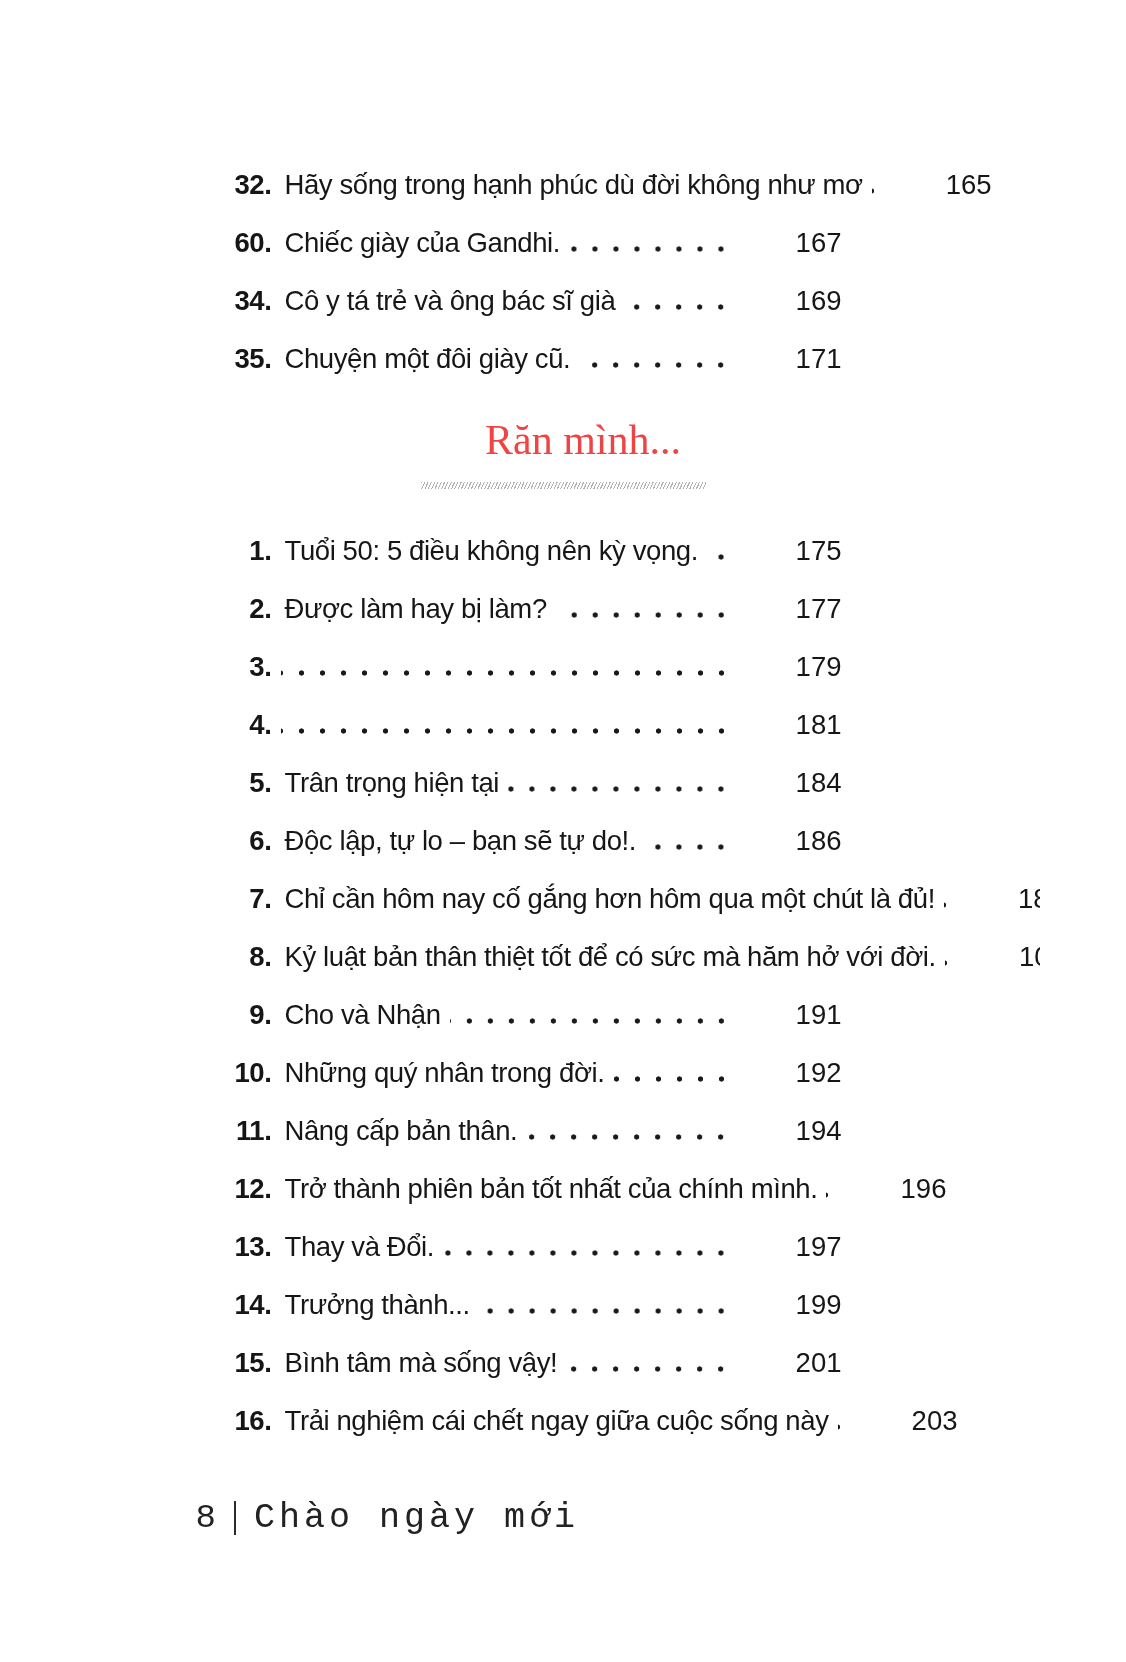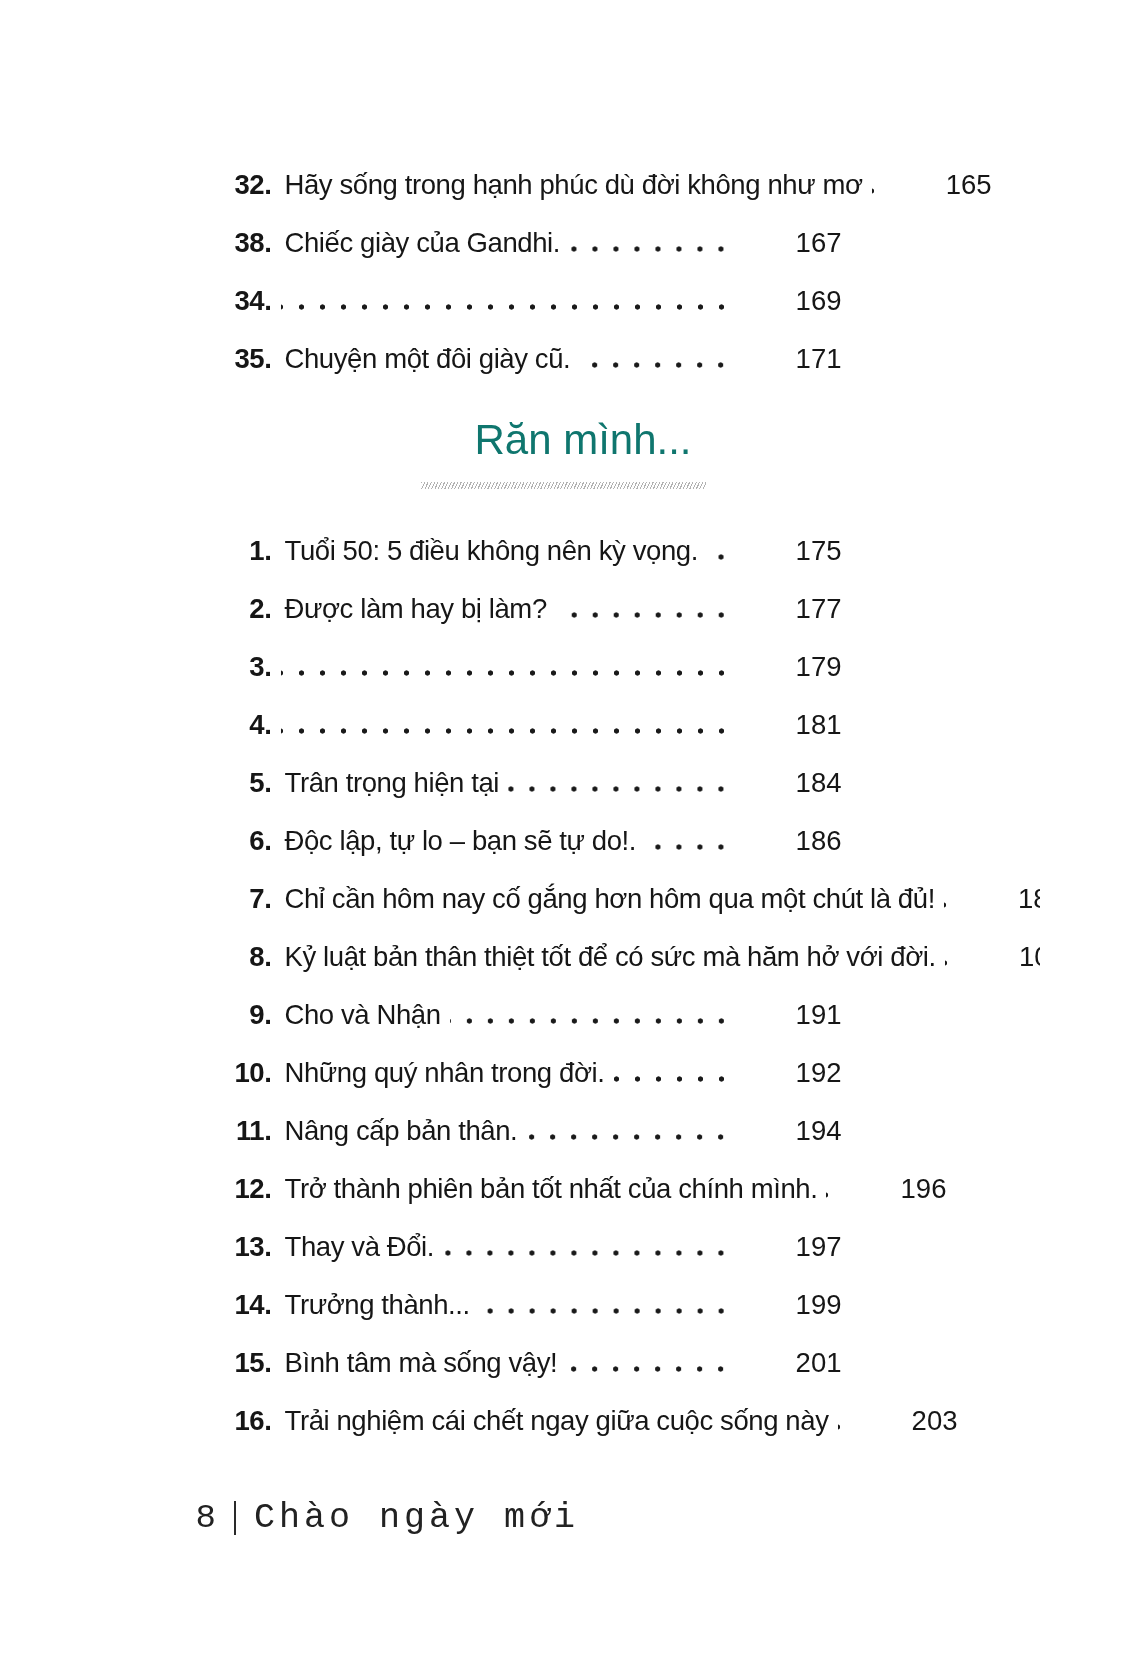--- a/index.html
+++ b/index.html
@@ -50,24 +50,24 @@
     text-align: right;
     font-weight: 400;
     letter-spacing: 0;
     margin-left: 48px;
   }
   .section-title-wrap {
     margin: 24px -198px 33px -107px;
     text-align: center;
   }
   .section-title {
-    font-family: Liberation Sans, sans-serif;
+    font-family: Liberation Serif, serif;
     font-size: 42px;
     line-height: 56px;
-    color: #0f766e;
+    color: #ef4444;
     letter-spacing: 0px;
     margin-left: 40px;
   }
   .section-underline {
     width: 285px;
     height: 7px;
     margin: 14px auto 0 auto;
     background-image: repeating-linear-gradient(115deg, #b2b2b2 0, #b2b2b2 1px, transparent 1px, transparent 3px);
   }
   .footer {
@@ -101,27 +101,28 @@
 <div class="page">
 
   <div>
     <div class="toc-row">
       <span class="toc-num">32.</span>
       <span class="toc-title">Hãy sống trong hạnh phúc dù đời không như mơ</span>
       <span class="toc-leader"></span>
       <span class="toc-page">165</span>
     </div>
     <div class="toc-row">
-      <span class="toc-num">38.</span>
+      <span class="toc-num">60.</span>
       <span class="toc-title">Chiếc giày của Gandhi.</span>
       <span class="toc-leader"></span>
       <span class="toc-page">167</span>
     </div>
     <div class="toc-row">
       <span class="toc-num">34.</span>
+      <span class="toc-title">Cô y tá trẻ và ông bác sĩ già</span>
       <span class="toc-leader"></span>
       <span class="toc-page">169</span>
     </div>
     <div class="toc-row">
       <span class="toc-num">35.</span>
       <span class="toc-title">Chuyện một đôi giày cũ.</span>
       <span class="toc-leader"></span>
       <span class="toc-page">171</span>
     </div>
   </div>

